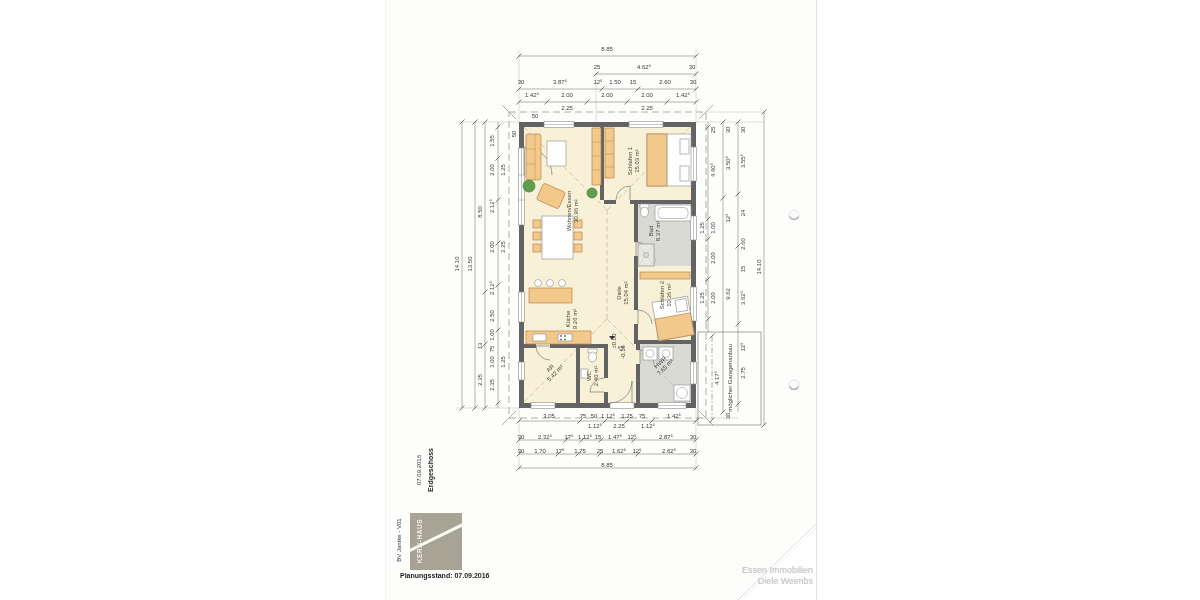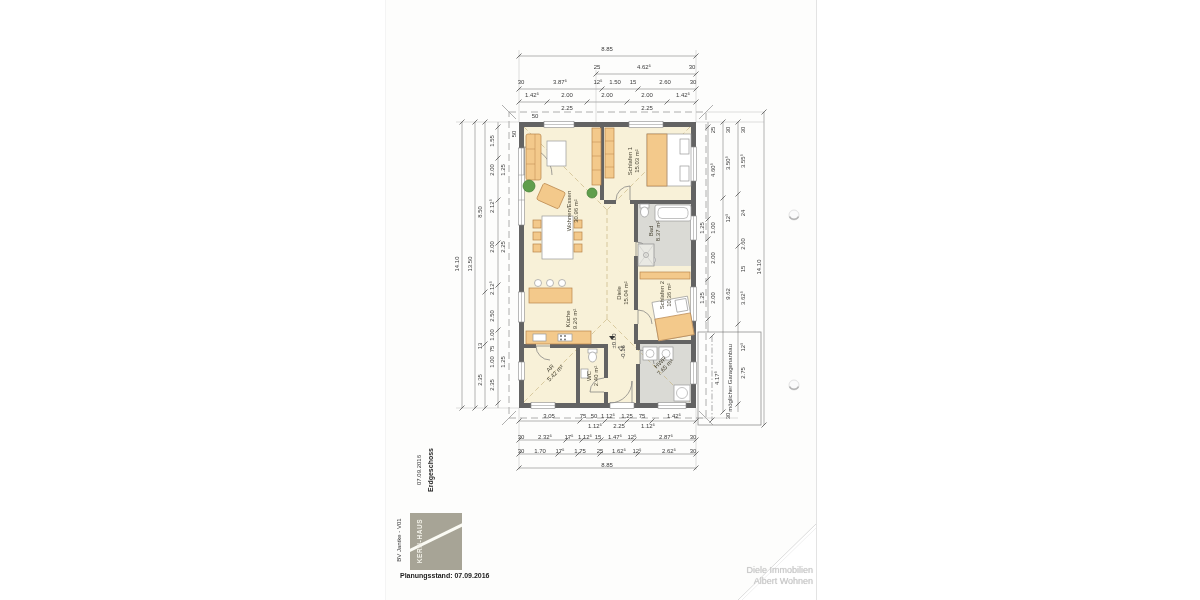--- a/index.html
+++ b/index.html
@@ -339,18 +339,18 @@
     <span class="vtext tb-floor" style="left:44px;top:470px">Erdgeschoss</span>
     <span class="vtext tb-date" style="left:33px;top:470px">07.09.2016</span>
     <span class="vtext tb-project" style="left:13px;top:540px">BV Jantke - V01</span>
     <div class="logo">
       <div class="logo-stripe"></div>
       <span class="vtext logo-text">KERN-HAUS</span>
     </div>
     <span class="status">Planungsstand: 07.09.2016</span>
 
     <div class="watermark">
-      <div>Diele Immobilien</div>
-      <div>Albert Wohnen</div>
+      <div>Essen Immobilien</div>
+      <div>Diele Weimbs</div>
     </div>
 
   </div>
 </div>
 
 </body></html>

